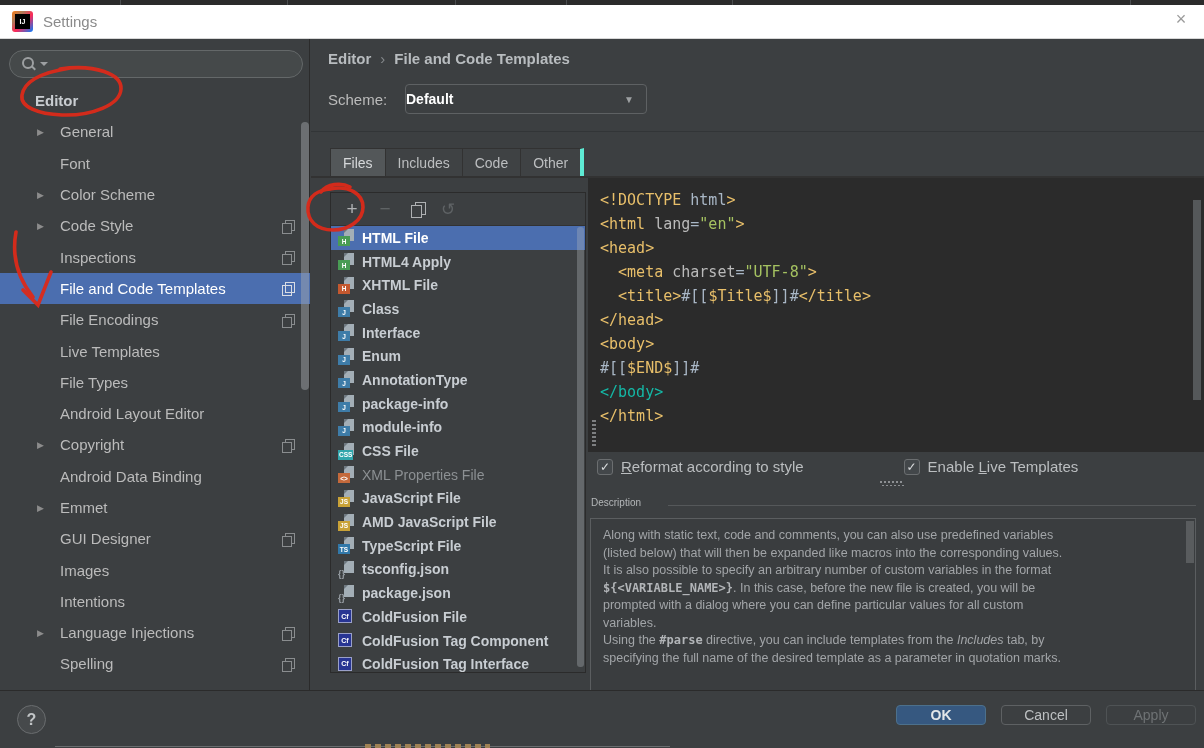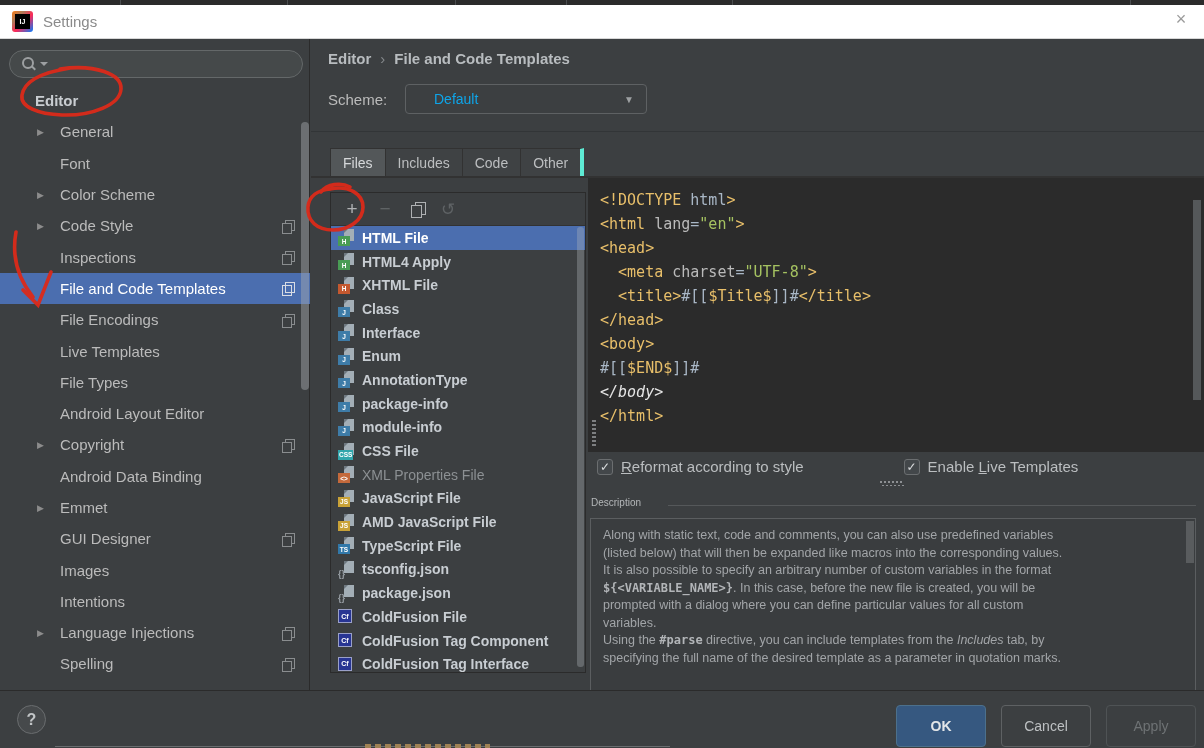--- a/index.html
+++ b/index.html
@@ -40,21 +40,21 @@
   .copy-ic::after { content:""; position:absolute; left:0; top:3px; width:8px; height:9px; border:1px solid #8A8D8F; background:#3C3F41; }
   .tree-row.sel .copy-ic::before,.tree-row.sel .copy-ic::after { border-color:#d8dce4; background:transparent; }
   .side-scroll { position:absolute; left:301px; top:83px; width:8px; height:268px; background:rgba(166,170,175,.45); border-radius:4px; }
 
   
   .breadcrumb { position:absolute; left:328px; top:50px; font-size:15px; font-weight:bold; color:#B8BCBF; }
   .breadcrumb .sep { color:#85898c; margin:0 9px; font-weight:normal; }
   .scheme-label { position:absolute; left:328px; top:91px; font-size:15px; color:#BBBBBB; }
   .scheme-select { position:absolute; left:405px; top:84px; width:242px; height:30px; background:#3C3F41;
     border:1px solid #5E6163; border-radius:4px; display:flex; align-items:center; }
-  .scheme-select .val { margin-left:28px; font-size:14px; font-weight:normal; color:#0ea5e9; }
+  .scheme-select .val { margin-left:0; font-size:14px; font-weight:bold; color:#ffffff; }
   .scheme-select .dd { position:absolute; right:12px; font-size:10px; color:#9DA0A2; }
   .hdr-sep { position:absolute; left:311px; top:131px; width:893px; height:1px; background:#323537; }
 
   
   .tabs { position:absolute; left:330px; top:148px; height:29px; display:flex; }
   .tab { height:29px; line-height:29px; padding:0 12px; font-size:14px; color:#BCBEC0; background:#3F4244;
     border:1px solid #323232; border-right:none; }
   .tab:last-child { border-right:4px solid #5eead4; }
   .tab.active { background:#535759; color:#D6D8DA; }
   .tabs-underline { position:absolute; left:311px; top:176px; width:893px; height:2px; background:#323232; }
@@ -107,21 +107,21 @@
   .desc-box .dl { font-size:12.5px; line-height:17.5px; color:#A2A5A8; }
   .desc-box .dl b { font-family:"DejaVu Sans Mono",monospace; font-size:12px; color:#B2B5B8; }
   .desc-box .dl i { font-style:italic; }
   .desc-scroll { position:absolute; right:1px; top:2px; width:8px; height:42px; background:#595C5E; }
 
   
   .footer { position:absolute; left:0; top:690px; width:1204px; height:58px; background:#3C3F41; border-top:1px solid #2B2B2B; }
   .help-btn { position:absolute; left:17px; top:14px; width:29px; height:29px; border-radius:50%;
     background:#46494B; border:1px solid #6A6D6F; color:#C2C5C7; font-size:16px; font-weight:bold;
     display:flex; align-items:center; justify-content:center; }
-  .btn { position:absolute; top:14px; width:90px; height:42px; border-radius:4px; font-size:14px;
+  .btn { position:absolute; top:14px; width:90px; height:20px; border-radius:4px; font-size:14px;
     display:flex; align-items:center; justify-content:center; color:#BDC0C2; background:#3C3F41; border:1px solid #5E6163; }
   .btn.ok { left:896px; background:#365880; border-color:#4C708C; color:#E3E6E8; font-weight:bold; }
   .btn.cancel { left:1001px; }
   .btn.apply { left:1106px; color:#6E7274; border-color:#4F5355; }
 
   
   .behind-line { position:absolute; left:55px; top:746px; width:615px; height:1px; background:#6A6D6F; }
   .behind-text { position:absolute; left:365px; top:744px; width:125px; height:4px; overflow:hidden;
     background:repeating-linear-gradient(90deg,#A08254 0 6px,transparent 6px 10px); }
 
@@ -392,21 +392,21 @@
 
   <div class="editor">
     <pre id="codePre"><span style="color: rgb(232, 191, 106);">&lt;!DOCTYPE </span><span style="color: rgb(169, 183, 198);">html</span><span style="color: rgb(232, 191, 106);">&gt;</span>
 <span style="color: rgb(232, 191, 106);">&lt;html </span><span style="color: rgb(186, 186, 186);">lang</span><span style="color: rgb(169, 183, 198);">=</span><span style="color: rgb(165, 194, 97);">"en"</span><span style="color: rgb(232, 191, 106);">&gt;</span>
 <span style="color: rgb(232, 191, 106);">&lt;head&gt;</span>
 <span style="color: rgb(169, 183, 198);">  </span><span style="color: rgb(232, 191, 106);">&lt;meta </span><span style="color: rgb(186, 186, 186);">charset</span><span style="color: rgb(169, 183, 198);">=</span><span style="color: rgb(165, 194, 97);">"UTF-8"</span><span style="color: rgb(232, 191, 106);">&gt;</span>
 <span style="color: rgb(169, 183, 198);">  </span><span style="color: rgb(232, 191, 106);">&lt;title&gt;</span><span style="color: rgb(169, 183, 198);">#[[</span><span style="color: rgb(232, 191, 106);">$Title$</span><span style="color: rgb(169, 183, 198);">]]#</span><span style="color: rgb(232, 191, 106);">&lt;/title&gt;</span>
 <span style="color: rgb(232, 191, 106);">&lt;/head&gt;</span>
 <span style="color: rgb(232, 191, 106);">&lt;body&gt;</span>
 <span style="color: rgb(169, 183, 198);">#[[</span><span style="color: rgb(232, 191, 106);">$END$</span><span style="color: rgb(169, 183, 198);">]]#</span>
-<span style="color: #e5e5e5; font-style: italic;">&lt;/body&gt;</span>
+<span style="color: #14b8a6;">&lt;/body&gt;</span>
 <span style="color: rgb(232, 191, 106);">&lt;/html&gt;</span>
 </pre>
     <div class="ed-scroll"></div>
     <div class="ed-dots"></div>
   </div>
 
   <div class="check-row">
     <span class="cb-item">
       <span class="cb">✓</span>
       <span><u id="ref-u">R</u><span id="ref-post">eformat according to style</span></span>

